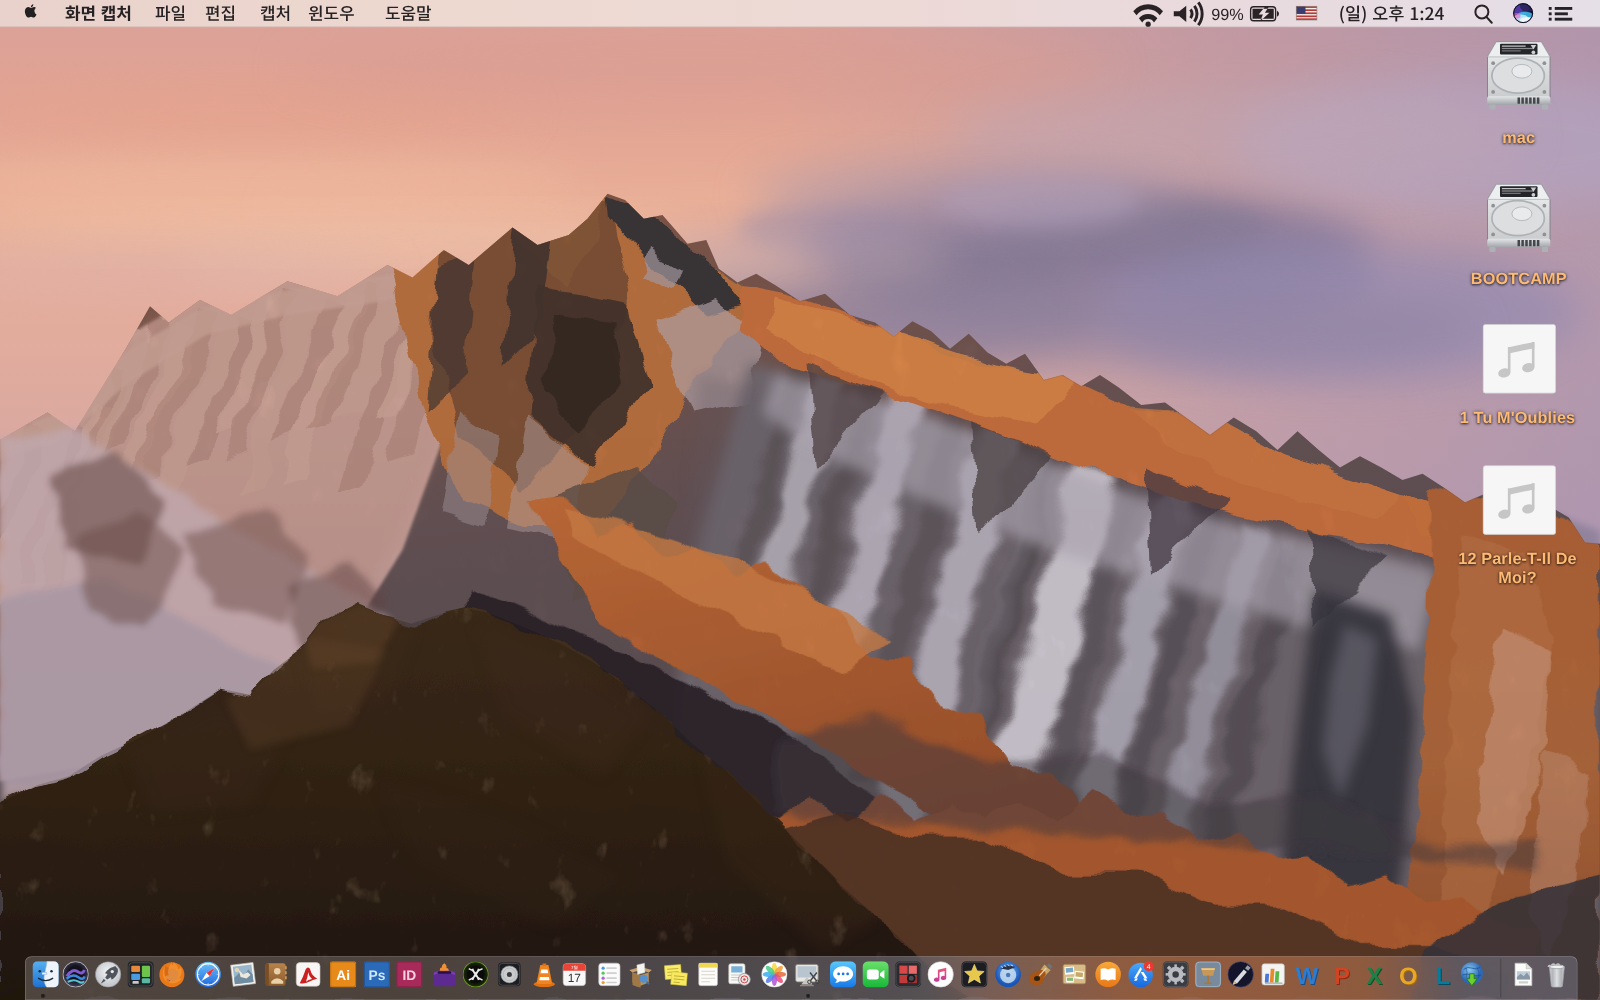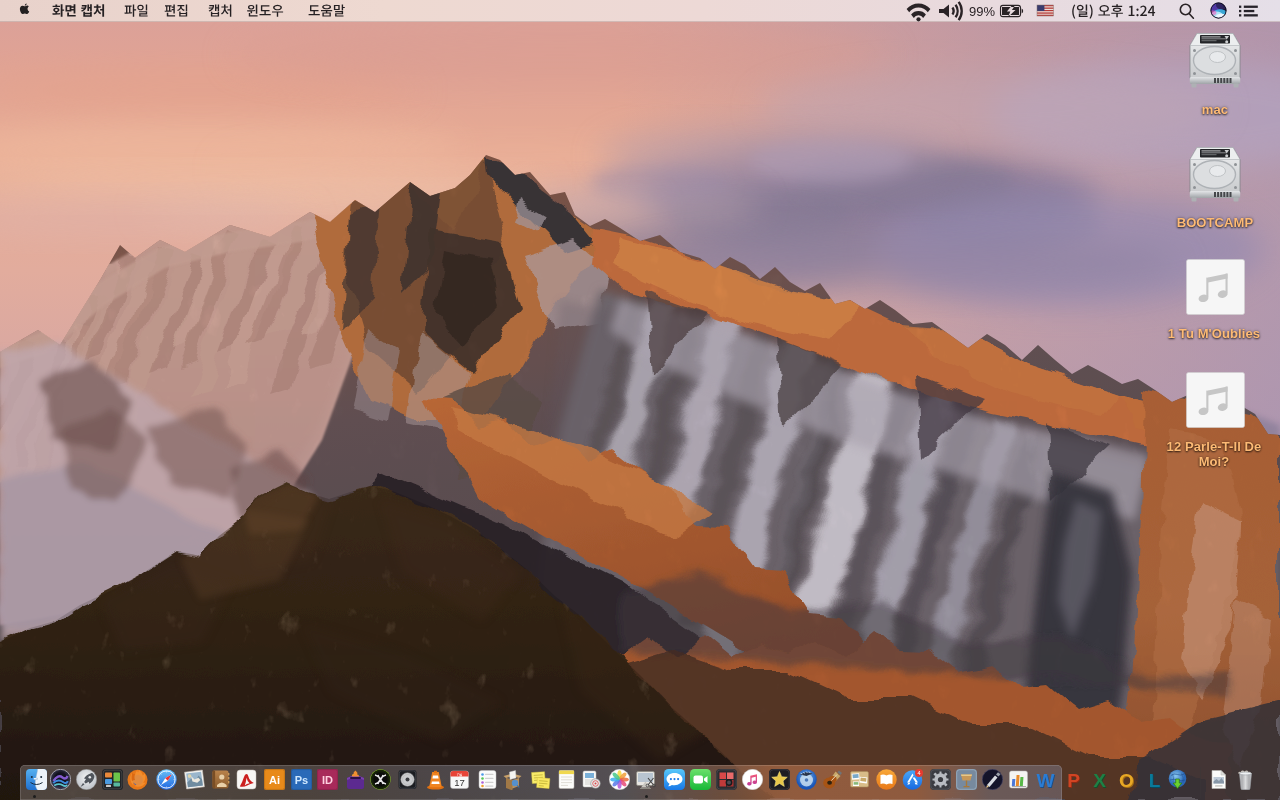--- a/index.html
+++ b/index.html
@@ -1,21 +1,21 @@
 <!DOCTYPE html>
 <html><head><meta charset="utf-8"><title>d</title><style>
 *{margin:0;padding:0;box-sizing:border-box}
 html,body{width:1280px;height:800px;overflow:hidden;font-family:"Liberation Sans",sans-serif}
 body{position:relative;background:#6a5f62}
 #wall{position:absolute;left:0;top:0}
 #menubar{position:absolute;left:0;top:0;width:1280px;height:24px}
 .absicon{position:absolute}
 .dlabel{position:absolute;color:#fdba74;font-weight:bold;font-size:13px;text-align:center;
  text-shadow:0 1px 2px rgba(0,0,0,0.7), 0 0 3px rgba(0,0,0,0.45);letter-spacing:0.1px;line-height:15px}
-#dock{position:absolute;left:20px;top:765px;width:1042px;height:35px;border-radius:5px 5px 0 0;
+#dock{position:absolute;left:20px;top:765px;width:1242px;height:35px;border-radius:5px 5px 0 0;
  background:linear-gradient(90deg, rgba(118,108,104,0.55) 0%, rgba(120,110,106,0.5) 26%, rgba(120,118,128,0.5) 40%, rgba(140,142,158,0.48) 58%, rgba(205,130,88,0.5) 72%, rgba(200,128,90,0.5) 86%, rgba(128,126,140,0.5) 93%, rgba(125,122,138,0.5) 100%);backdrop-filter:blur(18px) saturate(1.05);
  box-shadow:inset 0 0 0 0.5px rgba(255,255,255,0.28)}
 .di{position:absolute;top:4px}
 .ind{position:absolute;width:3px;height:3px;border-radius:50%;background:#1c1c1c}
 </style></head>
 <body>
 <svg id="wall" width="1280" height="800" viewBox="0 0 1280 800">
 <defs>
  <linearGradient id="skyg" x1="0" y1="0" x2="0" y2="1">
   <stop offset="0" stop-color="#daa09a"></stop>

